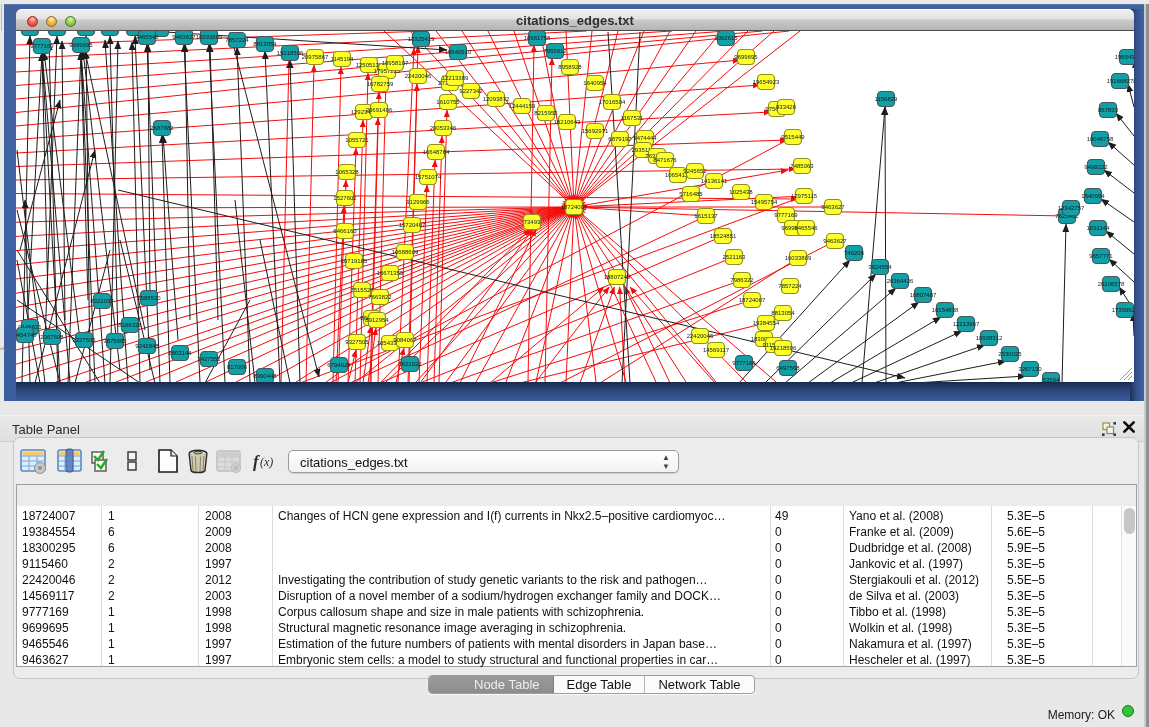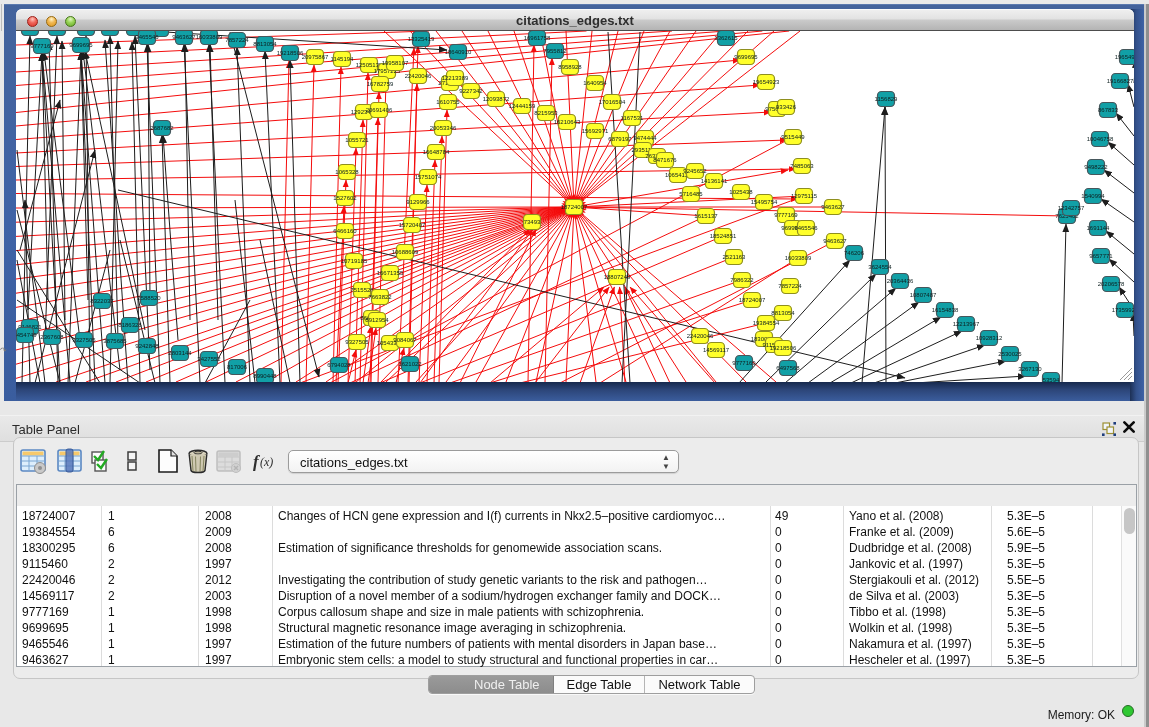--- a/index.html
+++ b/index.html
@@ -969,21 +969,20 @@
       <span class="c" style="left:91px;width:95px">6</span>
       <span class="c" style="left:188px;width:71px">2009</span>
       <span class="c" style="left:758px;width:70px">0</span>
       <span class="c" style="left:832px;width:145px">Franke et al. (2009)</span>
       <span class="c" style="left:990px;width:100px">5.6E–5</span>
     </div>
     <div class="row" style="top:32px">
       <span class="c" style="left:5px;width:78px">18300295</span>
       <span class="c" style="left:91px;width:95px">6</span>
       <span class="c" style="left:188px;width:71px">2008</span>
-      <span class="c" style="left:261px;width:494px">Estimation of significance thresholds for genomewide association scans.</span>
       <span class="c" style="left:758px;width:70px">0</span>
       <span class="c" style="left:832px;width:145px">Dudbridge et al. (2008)</span>
       <span class="c" style="left:990px;width:100px">5.9E–5</span>
     </div>
     <div class="row" style="top:48px">
       <span class="c" style="left:5px;width:78px">9115460</span>
       <span class="c" style="left:91px;width:95px">2</span>
       <span class="c" style="left:188px;width:71px">1997</span>
       <span class="c" style="left:758px;width:70px">0</span>
       <span class="c" style="left:832px;width:145px">Jankovic et al. (1997)</span>

